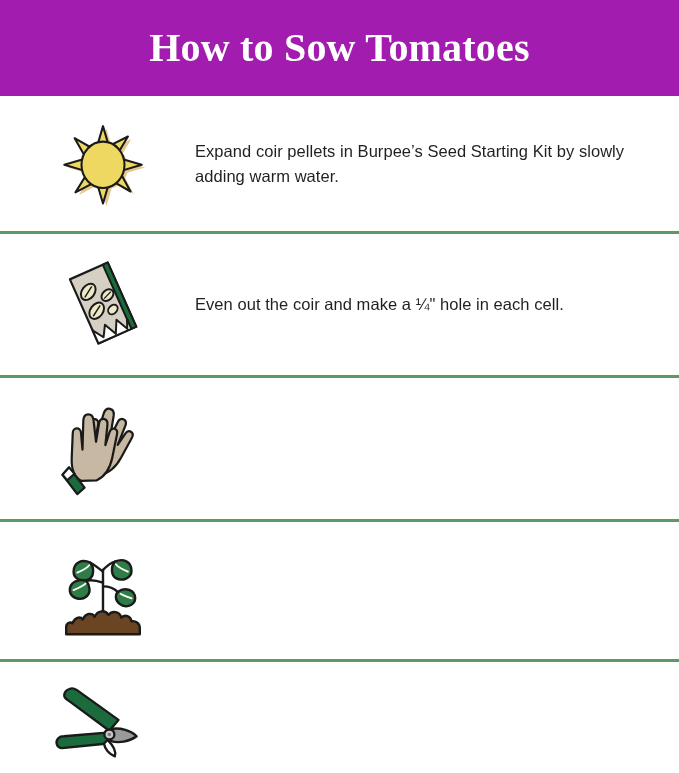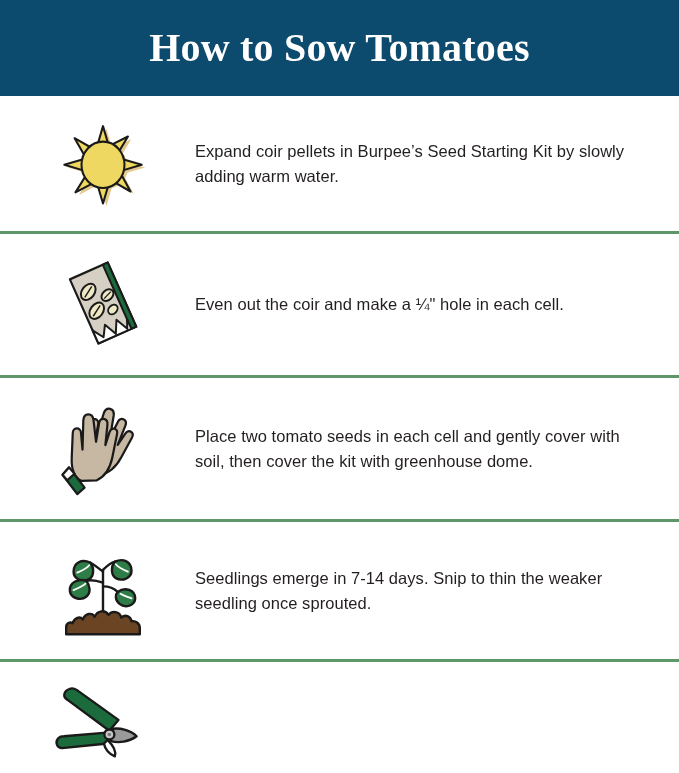--- a/index.html
+++ b/index.html
@@ -18,21 +18,21 @@
     width: 679px;
     height: 773px;
     position: relative;
     background: #ffffff;
     box-sizing: border-box;
   }
 
   
   .header {
     height: 96px;
-    background: #0c4a6e;
+    background: #a21caf;
     display: flex;
     align-items: center;
     justify-content: center;
   }
   .header-title {
     font-family: "Liberation Serif", "DejaVu Serif", serif;
     font-weight: 700;
     font-size: 40px;
     letter-spacing: 0.2px;
     color: #ffffff;
@@ -196,23 +196,20 @@
                          L18,36 C18,29 27,29 27,36
                          L28,54 Z" fill="#C6B8A2"></path>
               </g>
 
               <path d="M13,74 L30,96 L22,103 L6,82 Z" fill="#1C6B3C"></path>
               <path d="M13,74 L19,81 L11,88 L6,82 Z" fill="#FFFFFF"></path>
             </g>
           </svg>
         </span>
       </div>
-      <div class="text-cell">
-        <p class="step-text">Place two tomato seeds in each cell and gently cover with soil, then cover the kit with greenhouse dome.</p>
-      </div>
     </div>
 
     <div class="divider"></div>
 
     <div class="step-row row-4">
       <div class="icon-cell">
         <span>
           <svg class="icon-svg" width="92" height="98" viewBox="0 0 100 106" aria-hidden="true">
             <g stroke="#1A1A1A" stroke-width="2.6" stroke-linejoin="round" stroke-linecap="round" fill="none">
 
@@ -230,23 +227,20 @@
               <path d="M22,33 C27,31 32,29 35,25" stroke="#FFFFFF" stroke-width="2"></path>
               <path d="M77,32 C72,30 67,28 64,24" stroke="#FFFFFF" stroke-width="2"></path>
               <path d="M18,52 C23,50 28,48 31,45" stroke="#FFFFFF" stroke-width="2"></path>
               <path d="M81,61 C76,59 72,58 69,56" stroke="#FFFFFF" stroke-width="2"></path>
 
               <path d="M10,100 L10,92 C10,88 14,86 17,88 C19,82 25,80 28,84 C31,77 38,76 41,81 C44,74 52,73 56,79 C60,74 68,75 70,82 C74,78 80,80 81,86 C85,85 90,88 90,93 L90,100 Z" fill="#6B4423"></path>
             </g>
           </svg>
         </span>
       </div>
-      <div class="text-cell">
-        <p class="step-text">Seedlings emerge in 7-14 days. Snip to thin the weaker seedling once sprouted.</p>
-      </div>
     </div>
 
     <div class="divider"></div>
 
     <div class="step-row row-5">
       <div class="icon-cell">
         <span>
           <svg class="icon-svg" width="100" height="86" viewBox="0 0 110 94" aria-hidden="true">
             <g stroke="#1A1A1A" stroke-width="2.6" stroke-linejoin="round" stroke-linecap="round">
 

